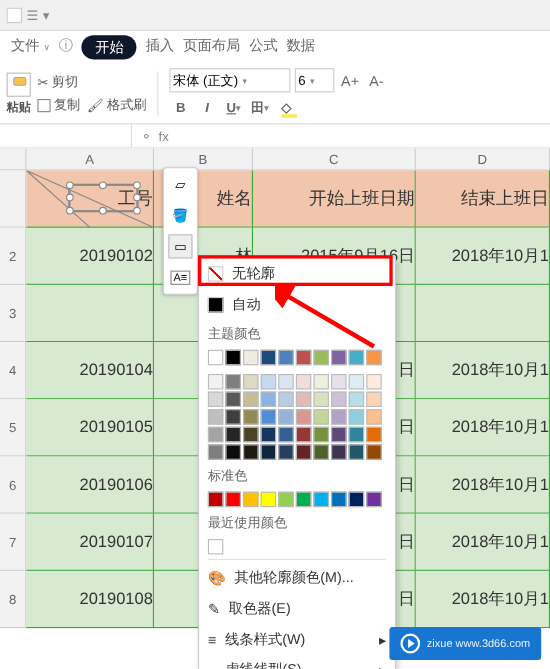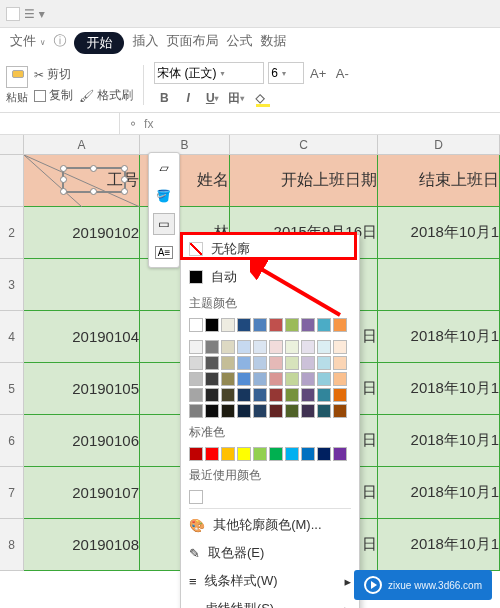--- a/index.html
+++ b/index.html
@@ -10,21 +10,21 @@
   .title-icon { width: 14px; height: 14px; background: #fff; border: 1px solid #ccc; display: inline-block; }
   .menu { display: flex; gap: 8px; padding: 4px 10px; font-size: 13px; color: #666; }
   .menu span { cursor: default; }
   .menu .green-pill { background: #0f172a; color: #fff; border-radius: 12px; padding: 2px 12px; }
 
   
   .toolbar { display: flex; align-items: center; padding: 4px 6px; gap: 6px; border-bottom: 1px solid #ddd; }
   .tool-group { display: flex; flex-direction: column; align-items: center; gap: 2px; }
   .paste-icon { width: 22px; height: 22px; border: 1px solid #bbb; background: #fff; position: relative; }
   .paste-icon::after { content:""; position:absolute; top:3px; left:5px; width:10px; height:6px; background:#f6c34b; border:1px solid #aaa; border-radius:2px; }
-  .tool-label { font-size: 11px; color: #555; }
+  .tool-label { font-size: 11px; color: #555; font-weight: bold; }
   .small-btn { display: flex; align-items: center; gap: 3px; font-size: 12px; color: #555; }
   .copy-icon { width:12px; height:12px; border:1px solid #888; display:inline-block; }
   .divider { width:1px; height:40px; background:#ddd; margin:0 4px; }
   .font-select { border:1px solid #ccc; height:22px; font-size:12px; background:#fff; padding:0 2px; display:flex; align-items:center; gap:4px; }
   .font-row { display:flex; gap:4px; align-items:center; }
   .fsize-btn { width:20px; height:20px; border:1px solid transparent; display:flex; align-items:center; justify-content:center; color:#666; font-size:13px; }
   .fmt-btn { width:20px; height:20px; border:1px solid transparent; display:flex; align-items:center; justify-content:center; color:#666; font-weight:bold; }
   .dd-caret { font-size:8px; color:#888; }
 
   

